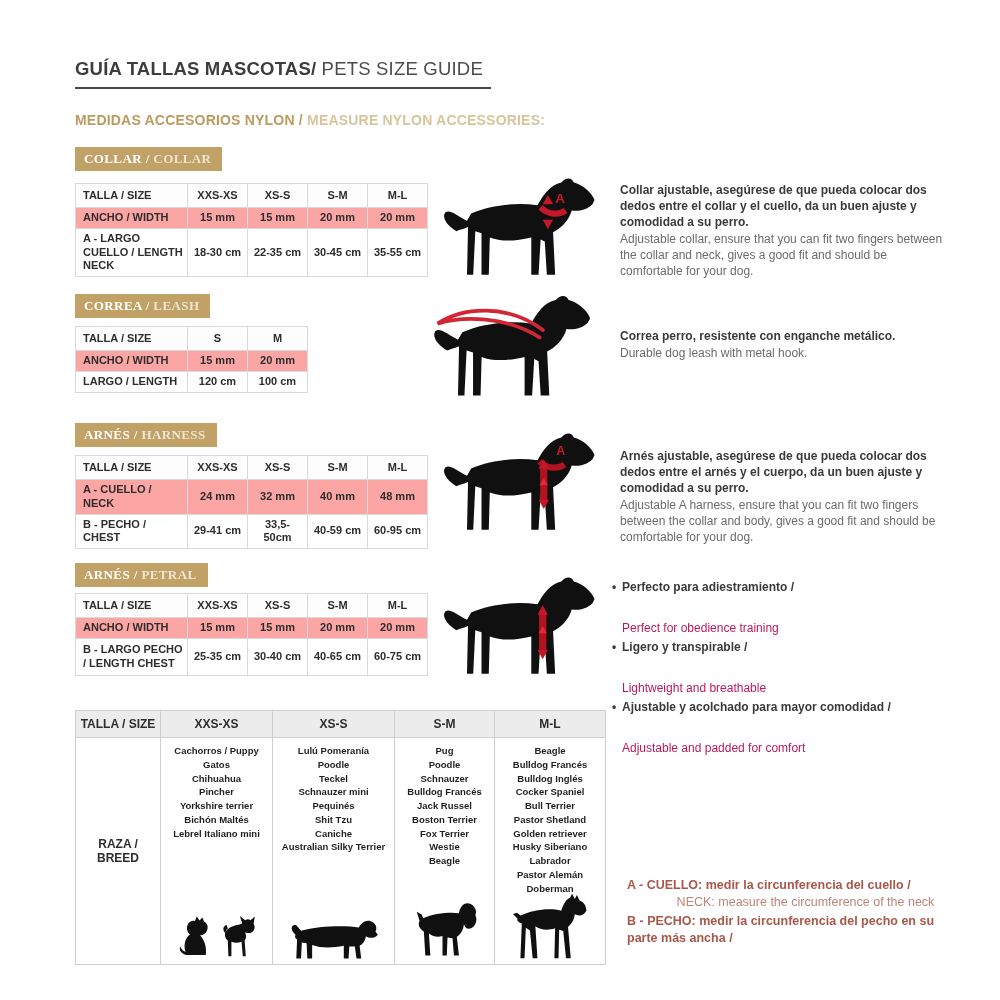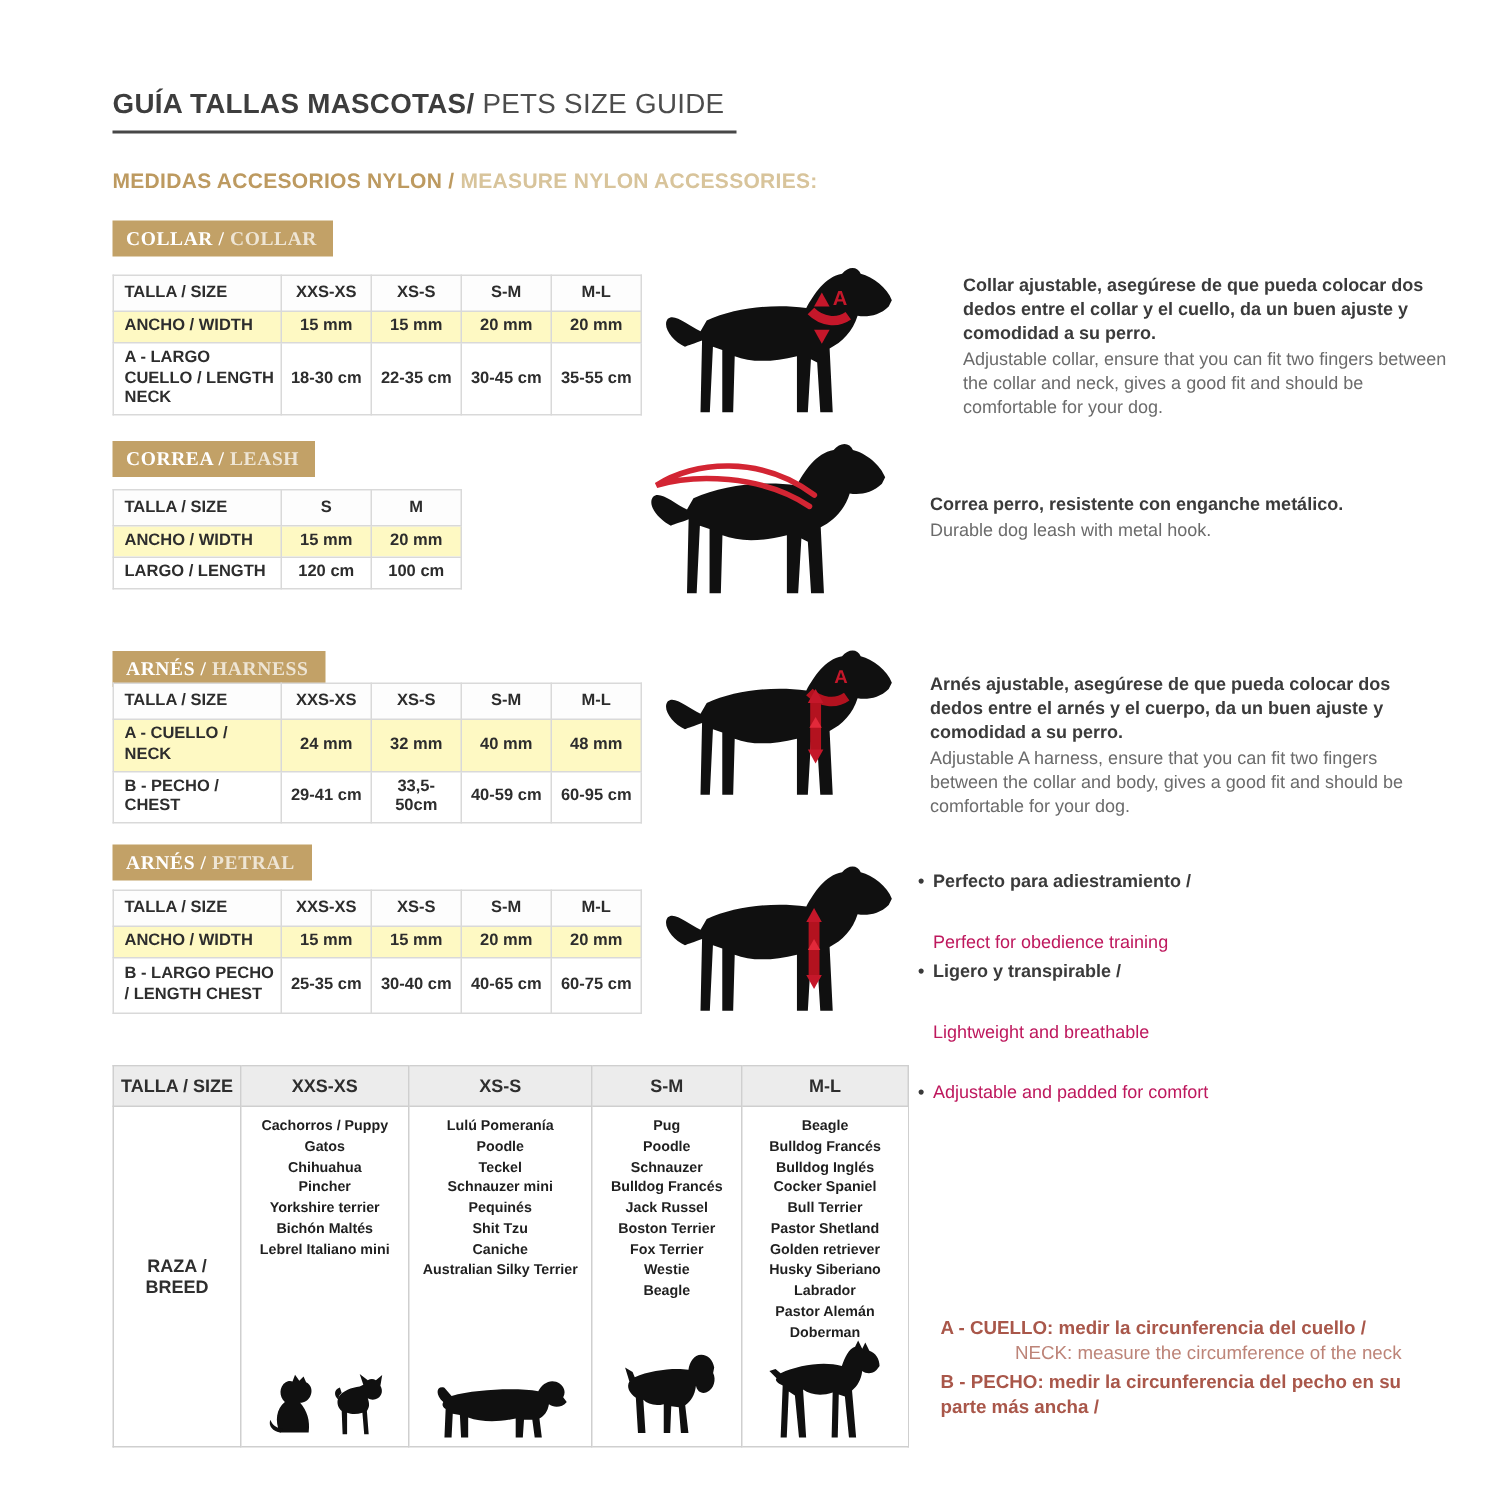--- a/index.html
+++ b/index.html
@@ -16,21 +16,21 @@
   .subtitle .en{color:#d8c49b;}
 
   .badge{position:absolute;left:75px;background:#c2a167;color:#fff;font-size:13px;
          font-weight:bold;padding:4px 11px 4px 9px;letter-spacing:.4px;white-space:nowrap;font-family:Liberation Serif, serif;}
   .badge .en{color:rgba(255,255,255,.72);font-weight:bold;}
 
   table.spec{position:absolute;left:75px;border-collapse:collapse;table-layout:fixed;}
   .spec th,.spec td{border:1px solid #d9d9d9;font-size:11px;font-weight:bold;color:#2d2d2d;
         text-align:center;padding:3px 4px;background:#fff;line-height:1.25;}
   .spec tr.head th{height:17px;background:#fdfdfd;}
-  .spec tr.shaded td{background:#fef9c3;}
+  .spec tr.shaded td{background:#fca5a5;}
   .spec tr.tall td{height:30px;}
   .spec .lbl{text-align:left;padding-left:7px;}
 
   .dogfig{position:absolute;}
   .dogfig svg{display:block;}
 
   .desc{position:absolute;left:620px;width:330px;font-size:12px;line-height:1.33;}
   .desc .desc-es{font-weight:bold;color:#3a3a3a;}
   .desc .desc-en{color:#6b6b6b;margin-top:1px;}
 
@@ -117,21 +117,21 @@
     </table>
   <div class="dogfig" style="left:440px;top:169px;">
     <svg width="166" height="112" viewBox="0 0 160 108">
       <use href="#dogShape"></use>
       <path d="M97,37 C104,44 114,45 121,40" stroke="#c5172a" stroke-width="6" fill="none"></path>
       <polygon points="104,25 99,34 109,34" fill="#c5172a"></polygon>
       <polygon points="104,58 99,49 109,49" fill="#c5172a"></polygon>
       <text x="111" y="33" font-size="13" font-weight="bold" fill="#c5172a">A</text>
     </svg>
   </div>
-  <div class="desc" style="top:183px;margin-left:22px;">
+  <div class="desc" style="top:183px;">
     <div class="desc-es">Collar ajustable, asegúrese de que pueda colocar dos dedos entre el collar y el cuello, da un buen ajuste y comodidad a su perro.</div>
     <div class="desc-en">Adjustable collar, ensure that you can fit two fingers between the collar and neck, gives a good fit and should be comfortable for your dog.</div>
   </div>
 
   <div class="badge" style="top:294px;">
     <span class="es">CORREA /</span>
     <span class="en">LEASH</span>
   </div>
   <table class="spec" style="top:326px;width:232px;">
     <colgroup>
@@ -161,21 +161,21 @@
     <svg width="176" height="116" viewBox="0 0 160 108">
       <use href="#dogShape"></use>
       <path d="M105,41 C72,16 30,20 7,35 C30,28 72,28 102,48" fill="none" stroke="#d32533" stroke-width="3.5" stroke-linecap="round"></path>
     </svg>
   </div>
   <div class="desc" style="top:329px;">
     <div class="desc-es">Correa perro, resistente con enganche metálico.</div>
     <div class="desc-en">Durable dog leash with metal hook.</div>
   </div>
 
-  <div class="badge" style="top:434px;text-align:right;">
+  <div class="badge" style="top:423px;text-align:right;">
     <span class="es">ARNÉS /</span>
     <span class="en">HARNESS</span>
   </div>
   <table class="spec" style="top:455px;width:352px;">
     <colgroup>
         <col style="width:112px">
         <col style="width:60px">
         <col style="width:60px">
         <col style="width:60px">
         <col style="width:60px">
@@ -268,20 +268,21 @@
   <div class="bullets">
     <div class="bullet">
       <div class="b-es">Perfecto para adiestramiento /</div>
       <div class="b-en">Perfect for obedience training</div>
     </div>
     <div class="bullet">
       <div class="b-es">Ligero y transpirable /</div>
       <div class="b-en">Lightweight and breathable</div>
     </div>
     <div class="bullet">
+      <div class="b-es">Ajustable y acolchado para mayor comodidad /</div>
       <div class="b-en">Adjustable and padded for comfort</div>
     </div>
   </div>
 
   <table class="breed" style="width:530px;">
     <colgroup>
         <col style="width:85px">
         <col style="width:112px">
         <col style="width:122px">
         <col style="width:100px">

